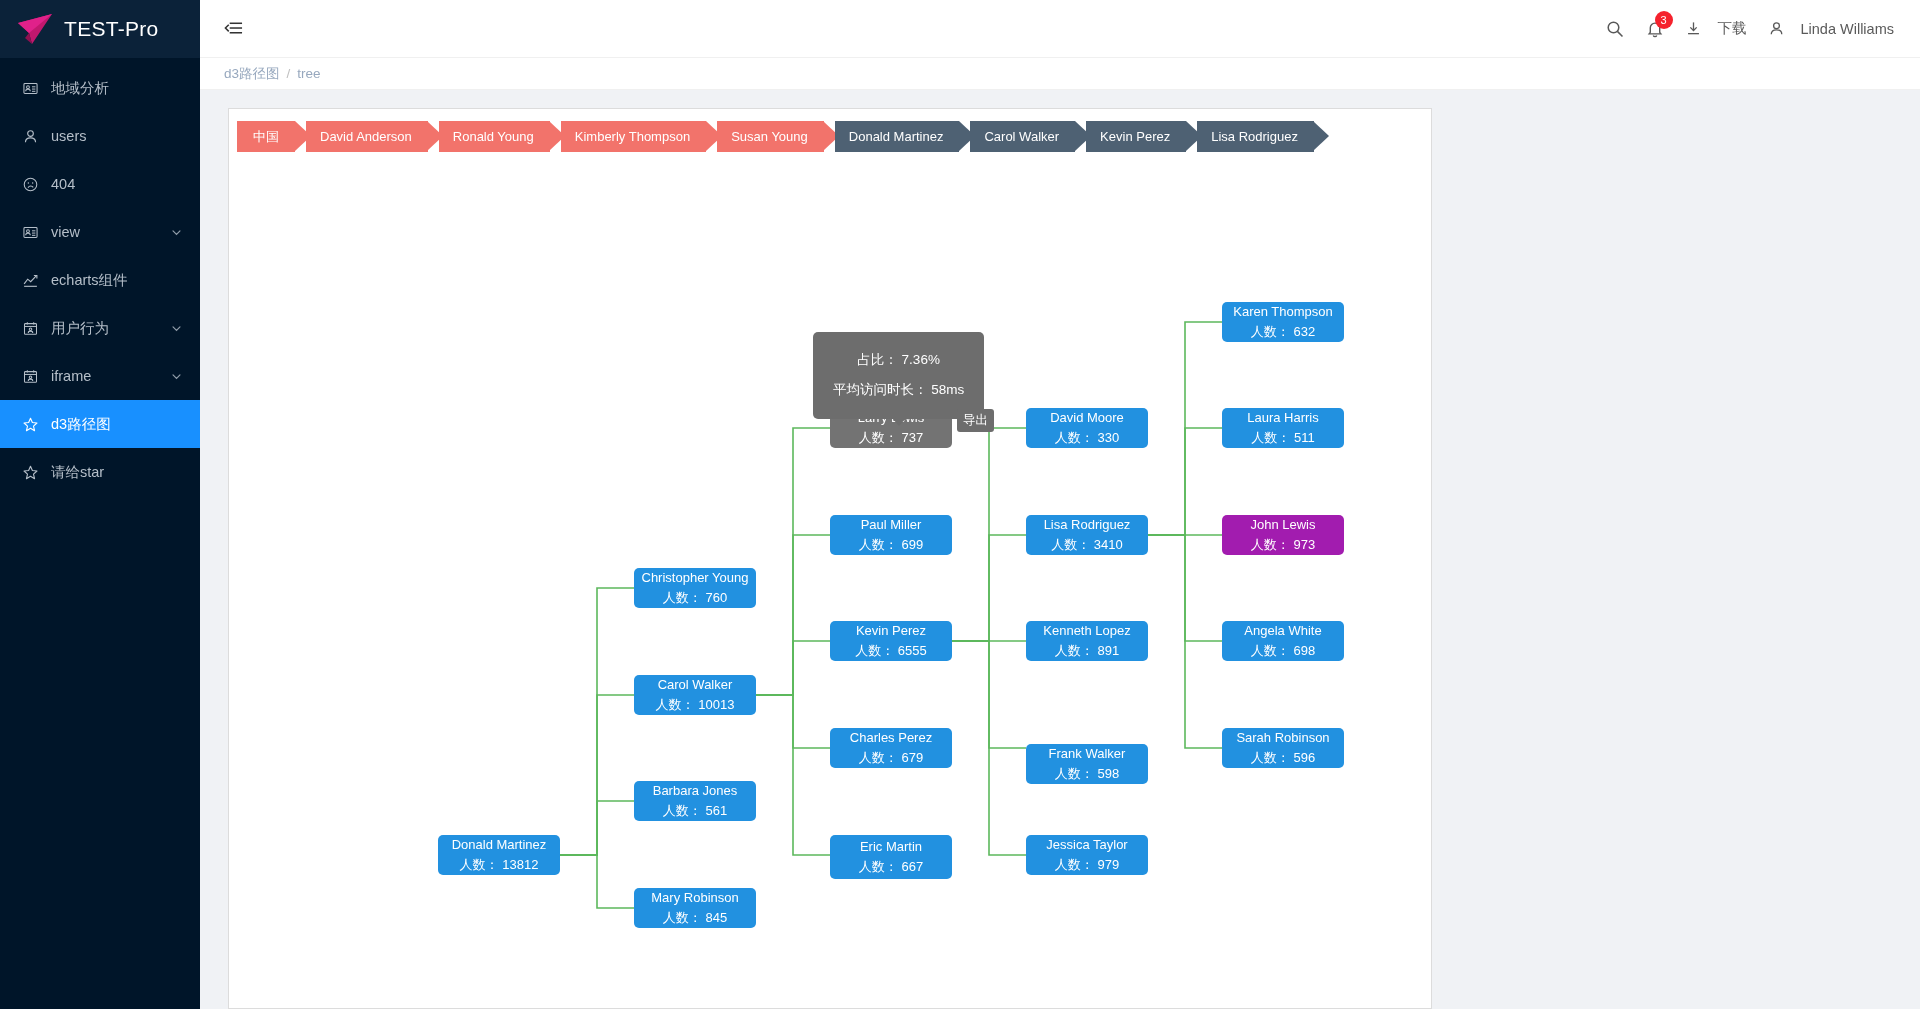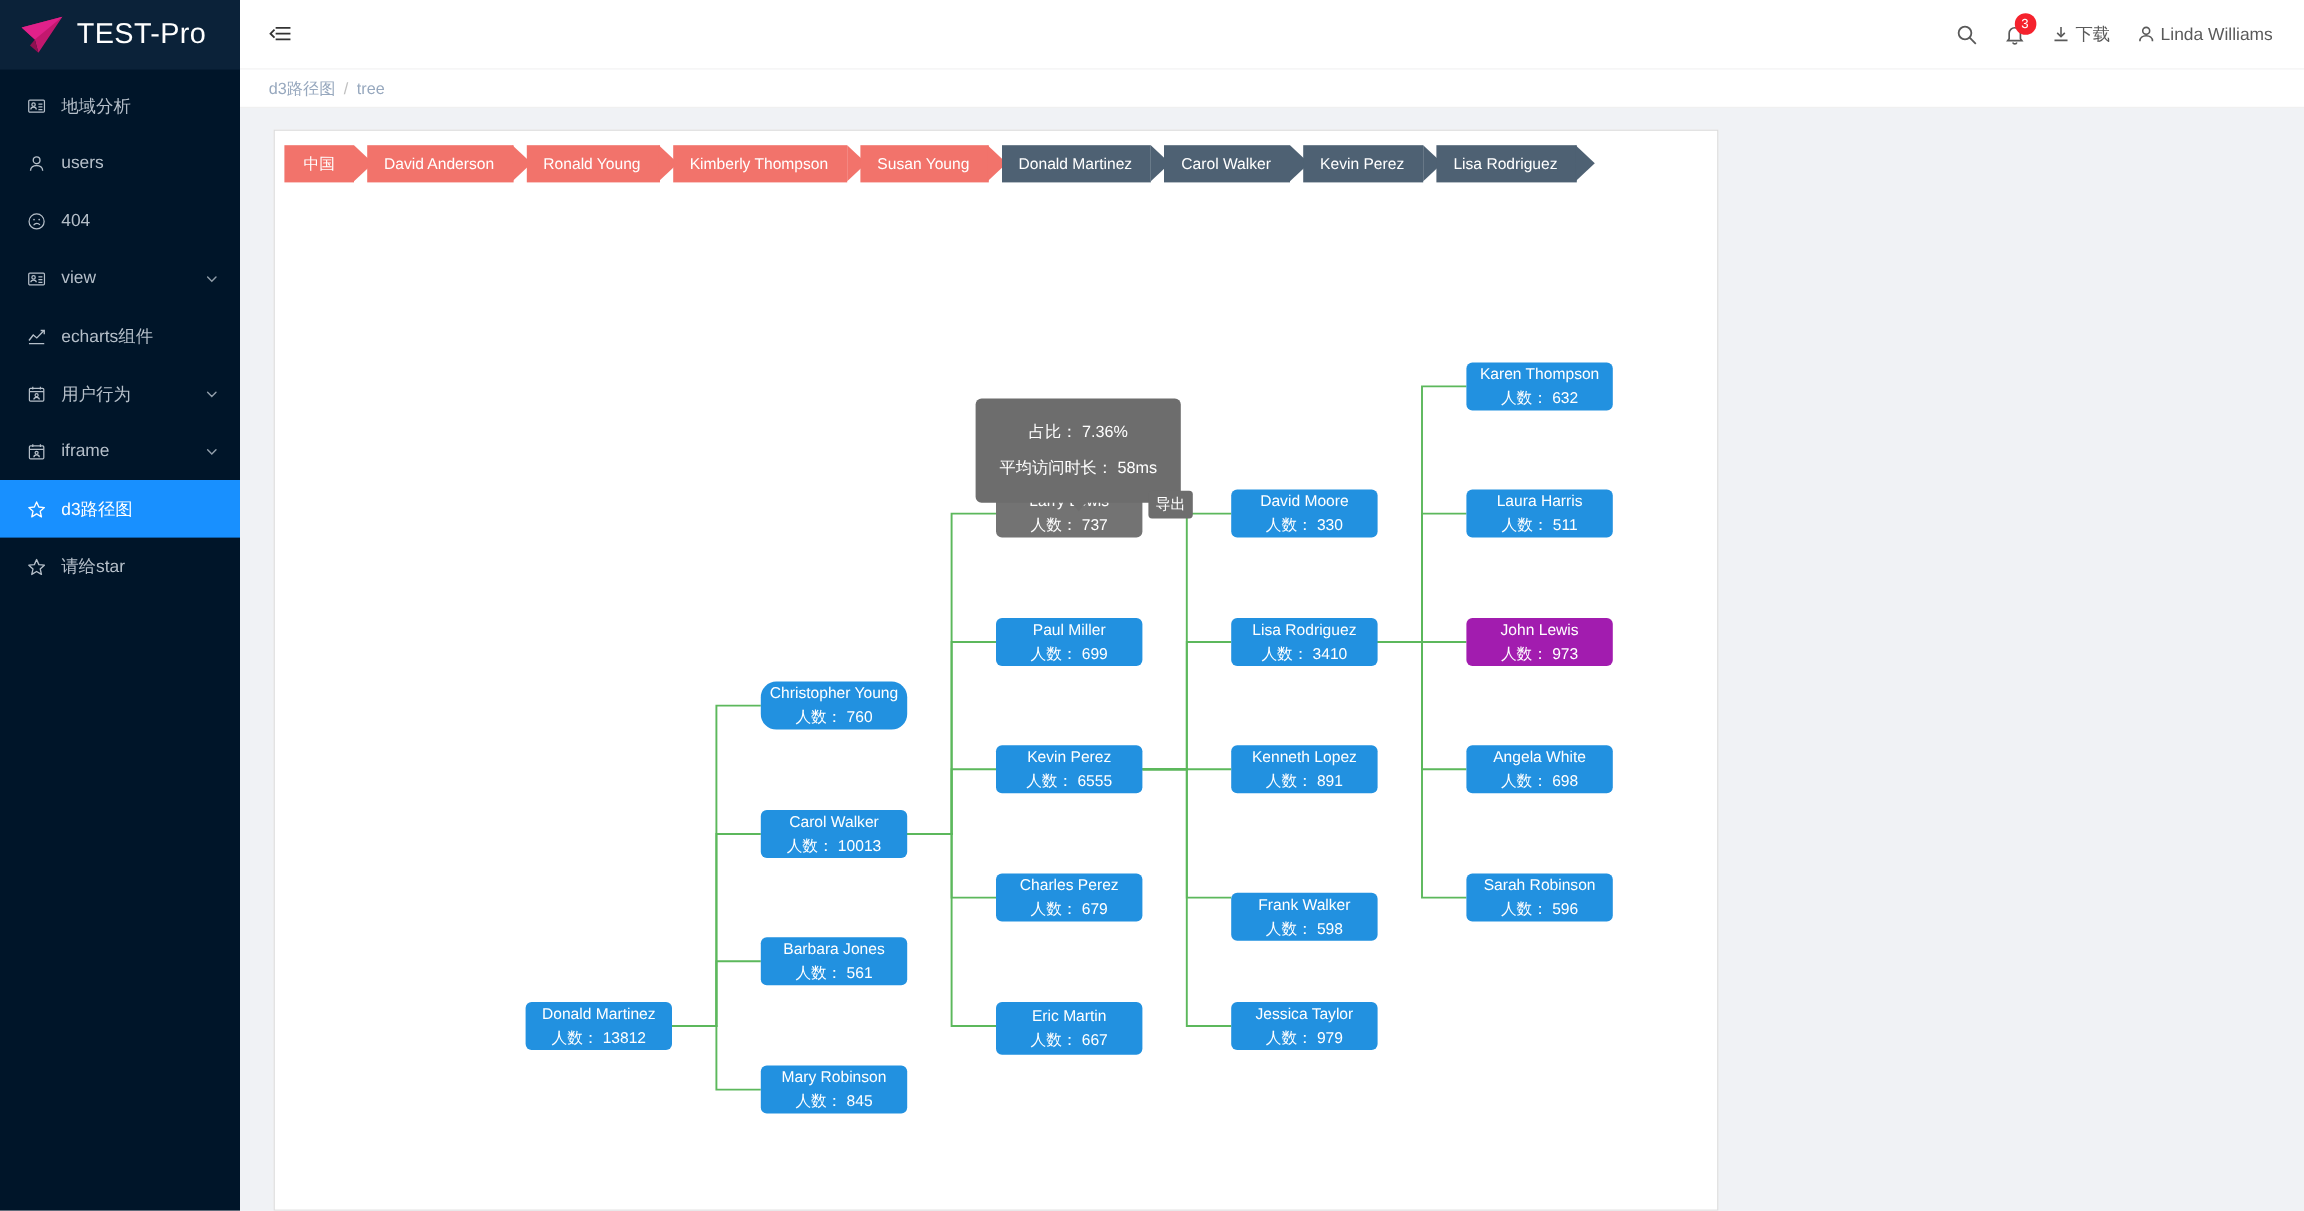--- a/index.html
+++ b/index.html
@@ -20,21 +20,21 @@
     background: #001529;
     overflow: hidden;
   }
   #logo {
     height: 58px; display: flex; align-items: center;
     padding-left: 16px; gap: 10px;
     background: #0b2239;
   }
   #logo .mark { width: 38px; height: 32px; flex: 0 0 auto; }
   #logo .brand {
-    color: #fff; font-size: 24px; letter-spacing: .3px; font-weight: 400;
+    color: #fff; font-size: 21px; letter-spacing: .3px; font-weight: 400;
   }
   .menu { padding-top: 6px; }
   .menu-item {
     display: flex; align-items: center;
     height: 48px; padding-left: 22px;
     color: #b5bfc9; font-size: 14.5px;
     cursor: pointer; position: relative;
   }
   .menu-item.active { background: #1890ff; color: #fff; }
   .menu-item .mi-icon {
@@ -68,21 +68,21 @@
   .hdr-icon { cursor: pointer; display: flex; align-items: center; position: relative; }
   .hdr-icon svg { width: 18px; height: 18px; display: block; }
   .badge {
     position: absolute; top: -9px; left: 9px;
     min-width: 18px; height: 18px; padding: 0 5px;
     border-radius: 9px; background: #f5222d; color: #fff;
     font-size: 11px; line-height: 18px; text-align: center;
     font-family: "Liberation Sans", sans-serif;
   }
   .hdr-text {
-    display: flex; align-items: center; gap: 5px;
+    display: flex; align-items: center; gap: 17px;
     color: #5a5a5a; font-size: 14.5px; cursor: pointer;
   }
   .hdr-text svg { width: 15px; height: 15px; display: block; }
 
   
   #crumbbar {
     position: absolute; left: 200px; top: 58px;
     width: 1720px; height: 32px;
     background: #fff;
     display: flex; align-items: center;
@@ -415,21 +415,21 @@
           <path d="M919,426 H956 V319 H993" fill="none" stroke="#5cb85c" stroke-width="1.6"></path>
           <path d="M919,426 H956 V426 H993" fill="none" stroke="#5cb85c" stroke-width="1.6"></path>
           <path d="M919,426 H956 V532 H993" fill="none" stroke="#5cb85c" stroke-width="1.6"></path>
           <path d="M919,426 H956 V639 H993" fill="none" stroke="#5cb85c" stroke-width="1.6"></path>
         </svg>
       <div id="tree">
           <div class="node" style="left: 209px; top: 726px; width: 122px; height: 40px; background: rgb(34, 145, 224);">
             <div class="n-name">Donald Martinez</div>
             <div class="n-count">人数： 13812</div>
           </div>
-          <div class="node" style="left: 405px; top: 459px; width: 122px; height: 40px; background: rgb(34, 145, 224); border-radius: 13px;">
+          <div class="node" style="left: 405px; top: 459px; width: 122px; height: 40px; background: rgb(34, 145, 224);">
             <div class="n-name">Christopher Young</div>
             <div class="n-count">人数： 760</div>
           </div>
           <div class="node" style="left: 405px; top: 566px; width: 122px; height: 40px; background: rgb(34, 145, 224);">
             <div class="n-name">Carol Walker</div>
             <div class="n-count">人数： 10013</div>
           </div>
           <div class="node" style="left: 405px; top: 672px; width: 122px; height: 40px; background: rgb(34, 145, 224);">
             <div class="n-name">Barbara Jones</div>
             <div class="n-count">人数： 561</div>

